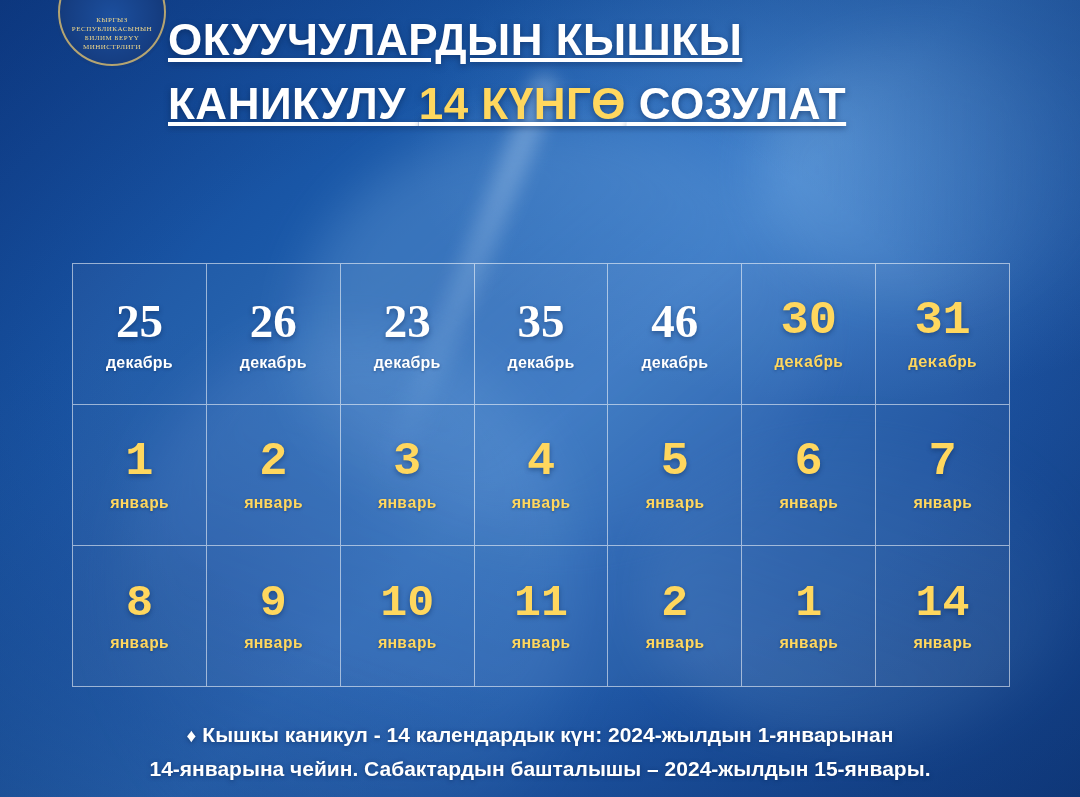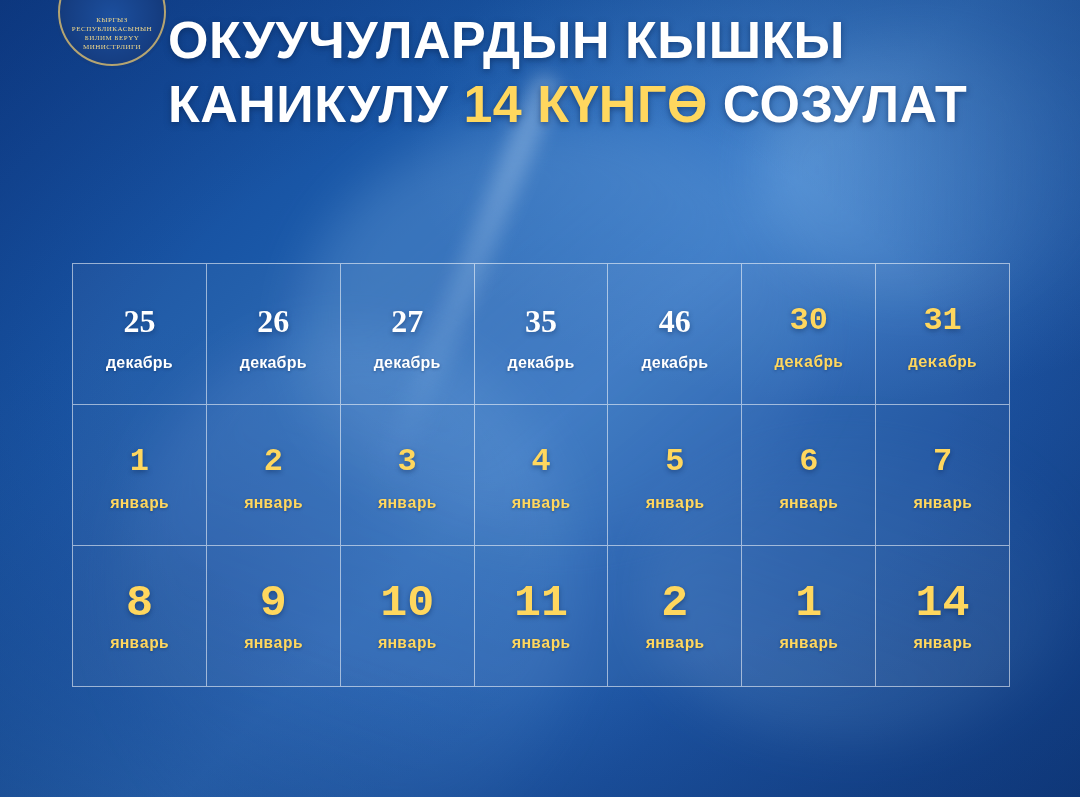--- a/index.html
+++ b/index.html
@@ -89,25 +89,26 @@
     line-height: 9px;
     font-family: "Liberation Serif", serif;
   }
 
   .headline {
     position: absolute;
     left: 168px;
     top: 8px;
     width: 800px;
     color: #ffffff;
-    font-size: 52px;
+    font-size: 44px;
     line-height: 64px;
     font-weight: bold;
     letter-spacing: .5px;
     text-shadow: 0 2px 6px rgba(8,35,80,.55);
+    text-decoration: underline;
   }
   .headline .hl-accent {
     color: #ffd75e;
   }
 
   .calendar {
     position: absolute;
     left: 72px;
     top: 263px;
     width: 938px;
@@ -127,21 +128,21 @@
     border-right: 1px solid rgba(255,255,255,.55);
     display: flex;
     flex-direction: column;
     align-items: center;
     justify-content: center;
     position: relative;
   }
   .cal-cell:last-child { border-right: none; align-items: center; }
   .cal-day {
     font-family: "Liberation Serif", serif;
-    font-size: 32px;
+    font-size: 47px;
     line-height: 50px;
     font-weight: bold;
     text-shadow: 0 2px 5px rgba(8,35,80,.45);
   }
   .cal-month {
     margin-top: 8px;
     font-size: 16px;
     font-weight: bold;
     letter-spacing: .2px;
     text-shadow: 0 1px 3px rgba(8,35,80,.45);
@@ -194,21 +195,21 @@
     <div class="cal-row row1">
       <div class="cal-cell c-white">
         <div class="cal-day">25</div>
         <div class="cal-month">декабрь</div>
       </div>
       <div class="cal-cell c-white">
         <div class="cal-day">26</div>
         <div class="cal-month">декабрь</div>
       </div>
       <div class="cal-cell c-white">
-        <div class="cal-day">27</div>
+        <div class="cal-day">23</div>
         <div class="cal-month">декабрь</div>
       </div>
       <div class="cal-cell c-white">
         <div class="cal-day">35</div>
         <div class="cal-month">декабрь</div>
       </div>
       <div class="cal-cell c-white">
         <div class="cal-day">46</div>
         <div class="cal-month">декабрь</div>
       </div>
@@ -278,14 +279,20 @@
         <div class="cal-day">1</div>
         <div class="cal-month">январь</div>
       </div>
       <div class="cal-cell c-gold">
         <div class="cal-day">14</div>
         <div class="cal-month">январь</div>
       </div>
     </div>
   </div>
 
+  <div class="footer">
+    <div>
+      <span class="diamond">♦</span><span>Кышкы каникул - 14 календардык күн: 2024-жылдын 1-январынан</span>
+    </div>
+    <div>14-январына чейин. Сабактардын башталышы – 2024-жылдын 15-январы.</div>
+  </div>
 
 </div>
 
 </body></html>

